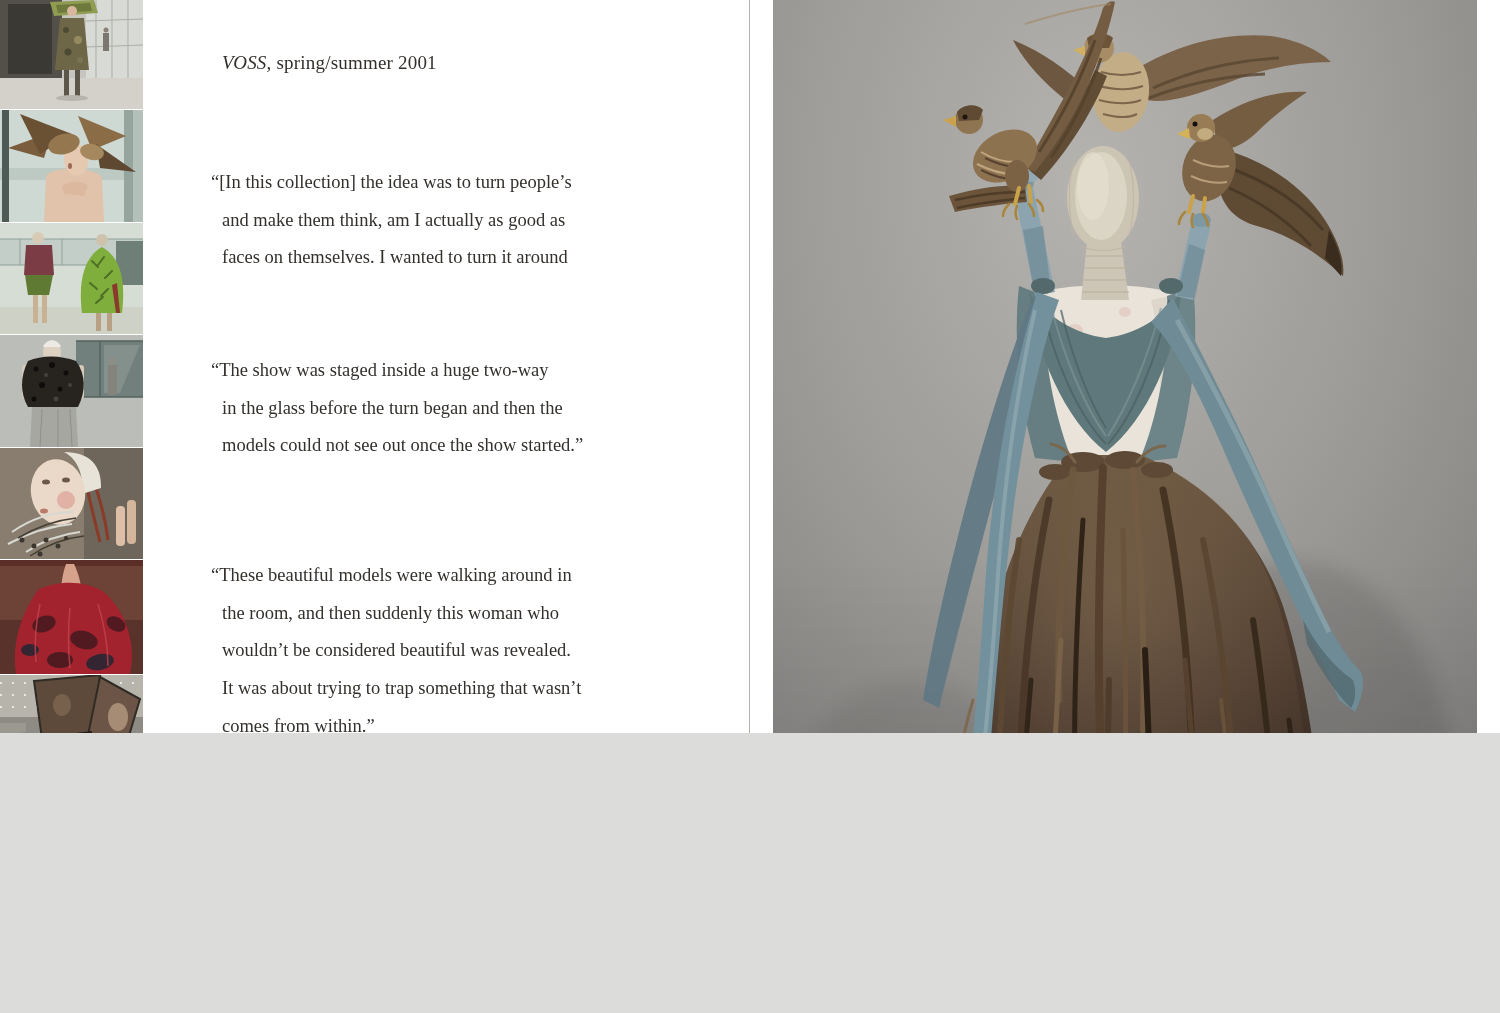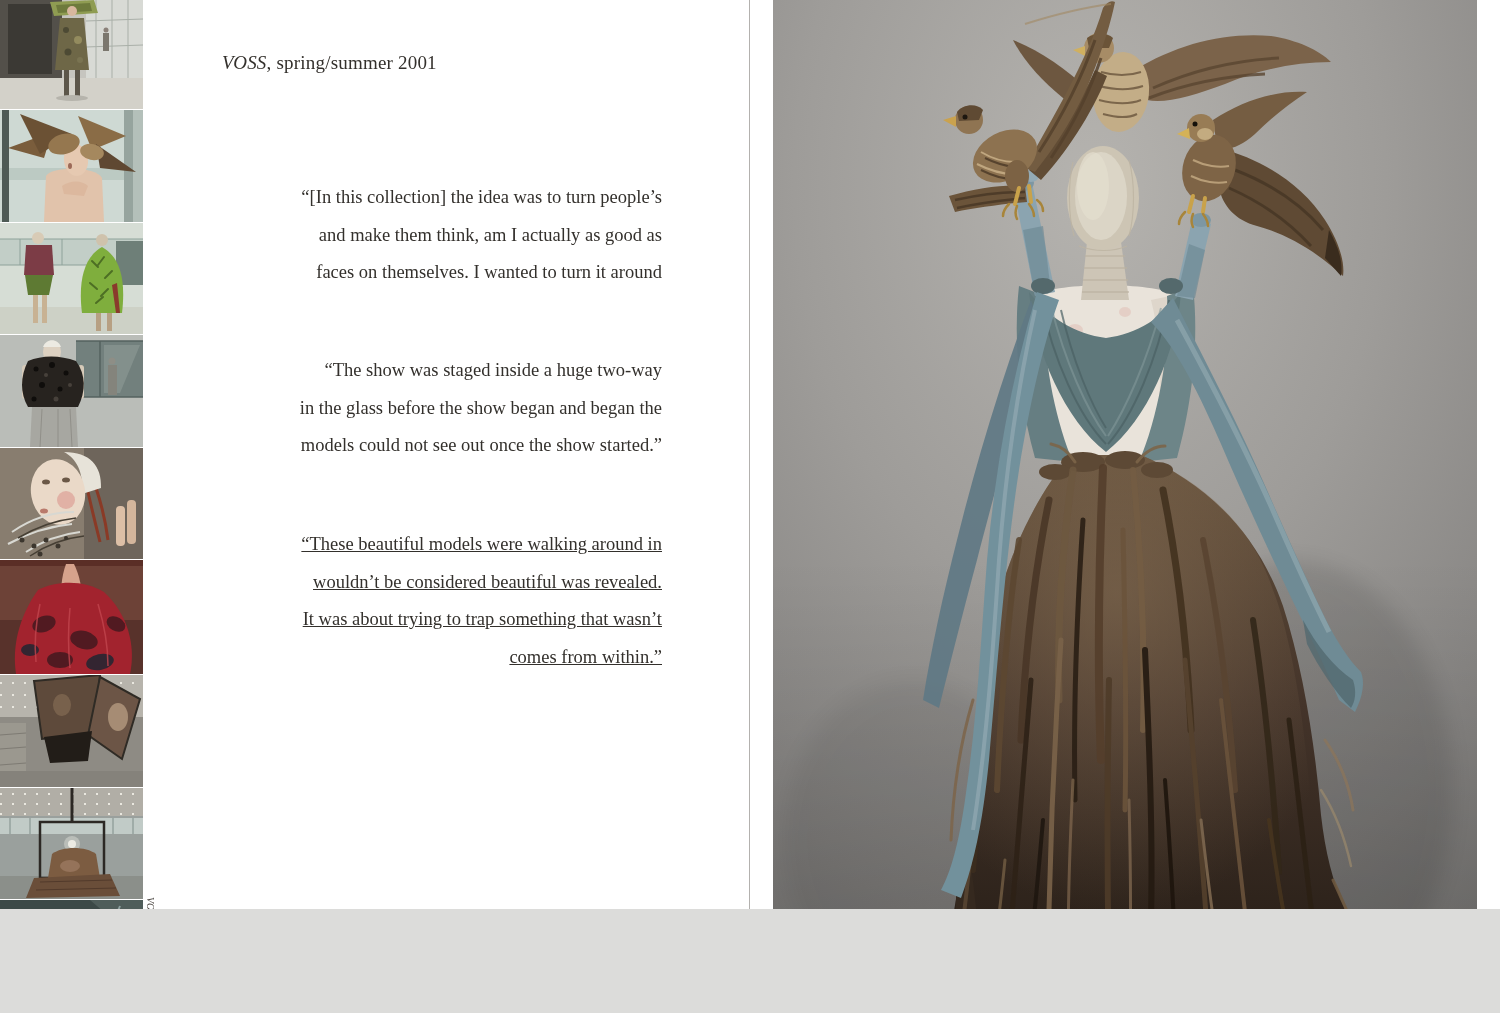--- a/index.html
+++ b/index.html
@@ -1,39 +1,39 @@
 <!DOCTYPE html>
 <html><head>
 <meta charset="utf-8">
 <style>
   html,body{margin:0;padding:0;background:#dcdcda;}
   .spread{
-    position:relative;width:1500px;height:909px;background:#ffffff;
-    overflow:hidden;font-family:"Liberation Serif", serif;color:#33302c;text-align:right;
+    position:relative;width:1500px;height:733px;background:#ffffff;
+    overflow:hidden;font-family:"Liberation Serif", serif;color:#33302c;
   }
   
   .filmstrip{position:absolute;left:0;top:0;width:143px;height:1013px;
     display:flex;flex-direction:column;gap:1px;background:#ffffff;}
   .thumb{width:143px;overflow:hidden;}
   .thumb svg{display:block;}
   
   .strip-caption{
     position:absolute;left:145px;top:886px;height:126px;
     writing-mode:vertical-rl;font-style:italic;font-size:10px;
     color:#4b4641;letter-spacing:.2px;white-space:nowrap;}
   .folio{
     position:absolute;left:1482px;top:962px;writing-mode:vertical-rl;
     font-size:8px;color:#5a5650;letter-spacing:1.2px;}
   
   .title{position:absolute;left:222px;top:52px;font-size:19px;
     letter-spacing:.2px;white-space:nowrap;}
   .title .ital{font-style:italic;}
   .quote{position:absolute;left:222px;width:440px;font-size:18.5px;
     line-height:37.7px;white-space:nowrap;}
-  .q1{top:179px;} .q2{top:352px;} .q3{top:526px;text-decoration:underline;}
+  .q1{top:164px;} .q2{top:352px;} .q3{top:557px;}
   .ql.first{text-indent:-11px;}
   
   .gutter{position:absolute;left:749px;top:0;width:1px;height:1013px;background:#b3b1ae;}
   .photo{position:absolute;left:773px;top:0;width:704px;height:1013px;}
   .photo svg{display:block;}
 </style>
 </head>
 <body>
 
 <div class="spread">
@@ -317,26 +317,27 @@
   </div>
 
   <div class="quote q1">
     <div class="ql first">“[In this collection] the idea was to turn people’s</div>
     <div class="ql">and make them think, am I actually as good as</div>
     <div class="ql">faces on themselves. I wanted to turn it around</div>
   </div>
 
   <div class="quote q2">
     <div class="ql first">“The show was staged inside a huge two-way</div>
-    <div class="ql">in the glass before the show began and began the</div>
+    <div class="ql">in the glass before the turn began and then the</div>
     <div class="ql">models could not see out once the show started.”</div>
   </div>
 
   <div class="quote q3">
     <div class="ql first">“These beautiful models were walking around in</div>
+    <div class="ql">the room, and then suddenly this woman who</div>
     <div class="ql">wouldn’t be considered beautiful was revealed.</div>
     <div class="ql">It was about trying to trap something that wasn’t</div>
     <div class="ql">comes from within.”</div>
   </div>
 
   <div class="gutter"></div>
 
   <div class="photo">
     <svg width="704" height="1013" viewBox="0 0 704 1013">
       <defs>

